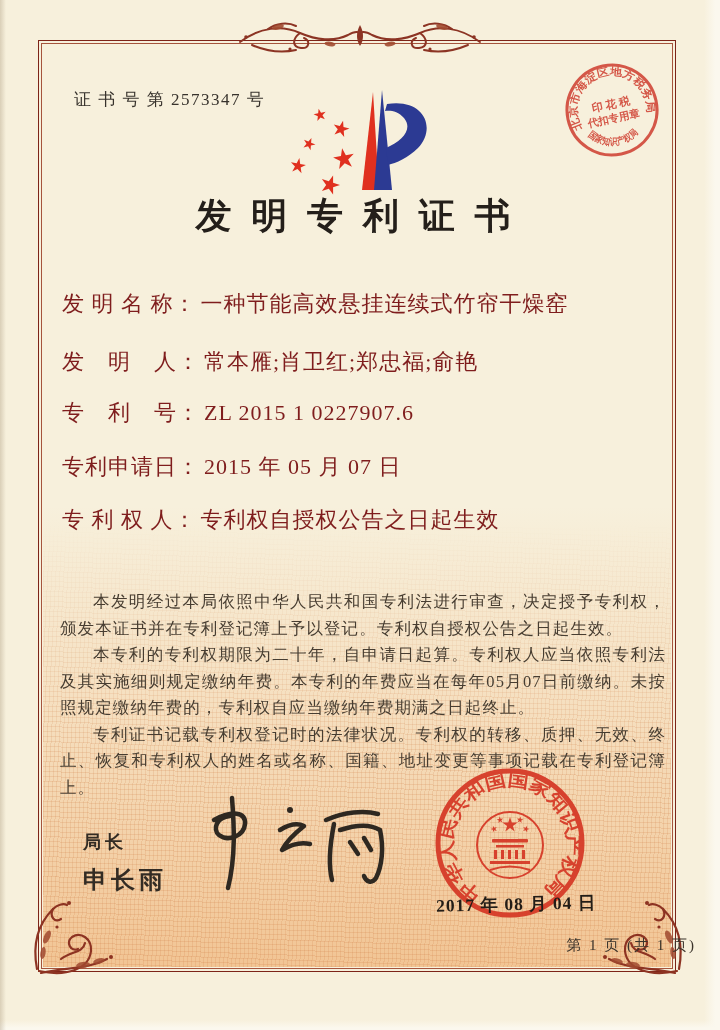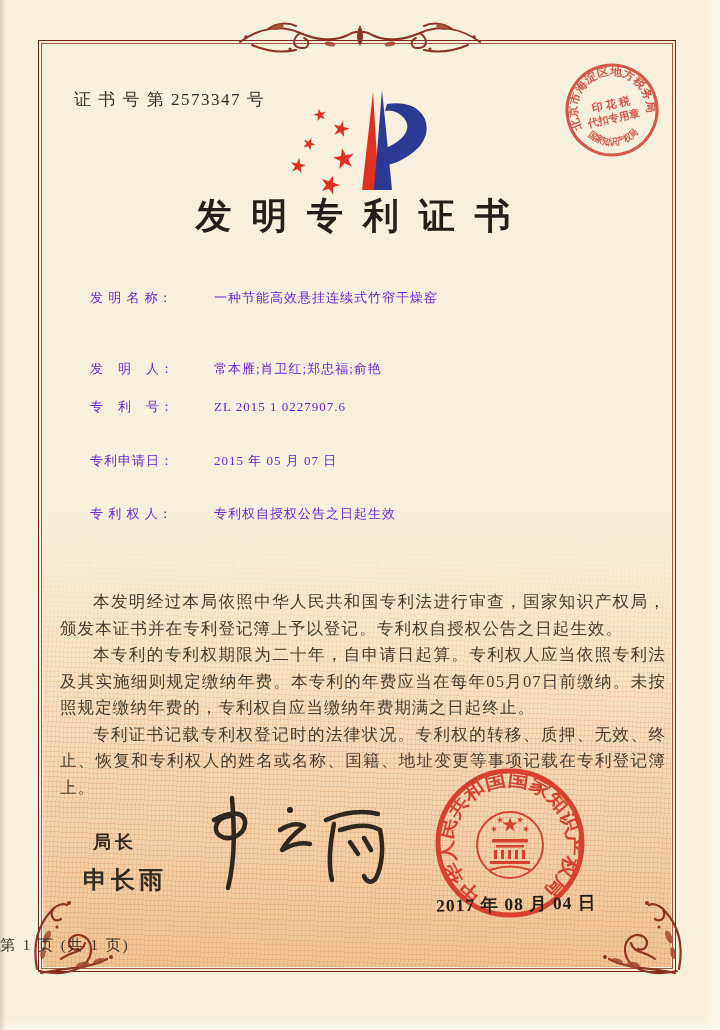--- a/index.html
+++ b/index.html
@@ -39,40 +39,40 @@
   .cert-no{position:absolute;left:74px;top:88px;font-size:17px;letter-spacing:1.5px;
     color:#37322c;z-index:4;}
 
   .logo{position:absolute;left:284px;top:84px;z-index:4;}
 
   .tax-stamp{position:absolute;left:552px;top:50px;z-index:5;opacity:.92;}
 
   .title{position:absolute;left:0;right:20px;top:192px;text-align:center;
     font-size:36px;font-weight:bold;color:#241f1a;letter-spacing:.55em;text-indent:.55em;z-index:4;padding-left:6px;}
 
-  .field-row{position:absolute;left:62px;right:48px;font-size:13px;color:#6d28d9;z-index:4;white-space:nowrap;margin-left:28px;}
+  .field-row{position:absolute;left:62px;right:48px;font-size:22px;color:#7f1d1d;z-index:4;white-space:nowrap;}
   .flabel{display:inline-block;min-width:120px;letter-spacing:1px;}
   .fvalue{letter-spacing:1px;margin-left:4px;}
-  .r1{top:289px}.r2{top:360px}.r3{top:398px}.r4{top:452px}.r5{top:505px}.r6{top:558px}
+  .r1{top:289px}.r2{top:347px}.r3{top:398px}.r4{top:452px}.r5{top:505px}.r6{top:558px}
 
   .paras{position:absolute;left:60px;top:589px;width:606px;z-index:4;
     font-size:16.5px;line-height:26.5px;letter-spacing:1.1px;color:#473d31;text-align:justify;}
   .paras p{margin:0;text-indent:2em;}
 
-  .sig-title{position:absolute;left:93px;top:830px;font-size:18px;letter-spacing:4px;
+  .sig-title{position:absolute;left:83px;top:830px;font-size:18px;letter-spacing:4px;
     color:#332c24;font-family:"Liberation Sans","DejaVu Sans",sans-serif;font-weight:bold;z-index:5;}
   .sig-name{position:absolute;left:83px;top:864px;font-size:24px;letter-spacing:4px;
     color:#332c24;font-family:"Liberation Sans","DejaVu Sans",sans-serif;font-weight:bold;z-index:5;}
   .sig-script{position:absolute;left:192px;top:790px;z-index:5;}
 
   .seal{position:absolute;left:430px;top:763px;z-index:5;opacity:.95;}
   .seal-date{position:absolute;left:436px;top:892px;z-index:6;font-size:17.5px;font-weight:bold;
     color:#231d17;letter-spacing:1px;transform:rotate(-1.2deg);white-space:nowrap;}
 
-  .footer{position:absolute;left:0;right:24px;top:936px;text-align:left;font-size:15px;
+  .footer{position:absolute;left:0;right:24px;top:936px;text-align:right;font-size:15px;
     letter-spacing:2px;color:#3a332b;z-index:4;}
 </style>
 </head>
 <body>
 
 <div class="page">
 
   <div class="frame-outer">
     <div class="frame-inner"></div>
     <div class="wash"></div>
@@ -181,21 +181,21 @@
     <span class="flabel">专　利　号：</span><span class="fvalue">ZL 2015 1 0227907.6</span>
   </div>
   <div class="field-row r4">
     <span class="flabel">专利申请日：</span><span class="fvalue">2015 年 05 月 07 日</span>
   </div>
   <div class="field-row r5">
     <span class="flabel">专 利 权 人：</span><span class="fvalue">专利权自授权公告之日起生效</span>
   </div>
 
   <div class="paras">
-    <p>本发明经过本局依照中华人民共和国专利法进行审查，国家知识产权局，颁发本证书并在专利登记簿上予以登记。专利权自授权公告之日起生效。</p>
+    <p>本发明经过本局依照中华人民共和国专利法进行审查，决定授予专利权，颁发本证书并在专利登记簿上予以登记。专利权自授权公告之日起生效。</p>
     <p>本专利的专利权期限为二十年，自申请日起算。专利权人应当依照专利法及其实施细则规定缴纳年费。本专利的年费应当在每年05月07日前缴纳。未按照规定缴纳年费的，专利权自应当缴纳年费期满之日起终止。</p>
     <p>专利证书记载专利权登记时的法律状况。专利权的转移、质押、无效、终止、恢复和专利权人的姓名或名称、国籍、地址变更等事项记载在专利登记簿上。</p>
   </div>
 
   <div class="sig-title">局长</div>
   <div class="sig-name">申长雨</div>
 
   <svg class="sig-script" width="212" height="105" viewBox="0 0 212 105">
     <g stroke="#2e2821" stroke-width="4.5" fill="none" stroke-linecap="round" stroke-linejoin="round">
       <path d="M22,30 C40,20 54,22 53,34 C52,46 36,52 27,45 C20,39 25,27 38,26"></path>

